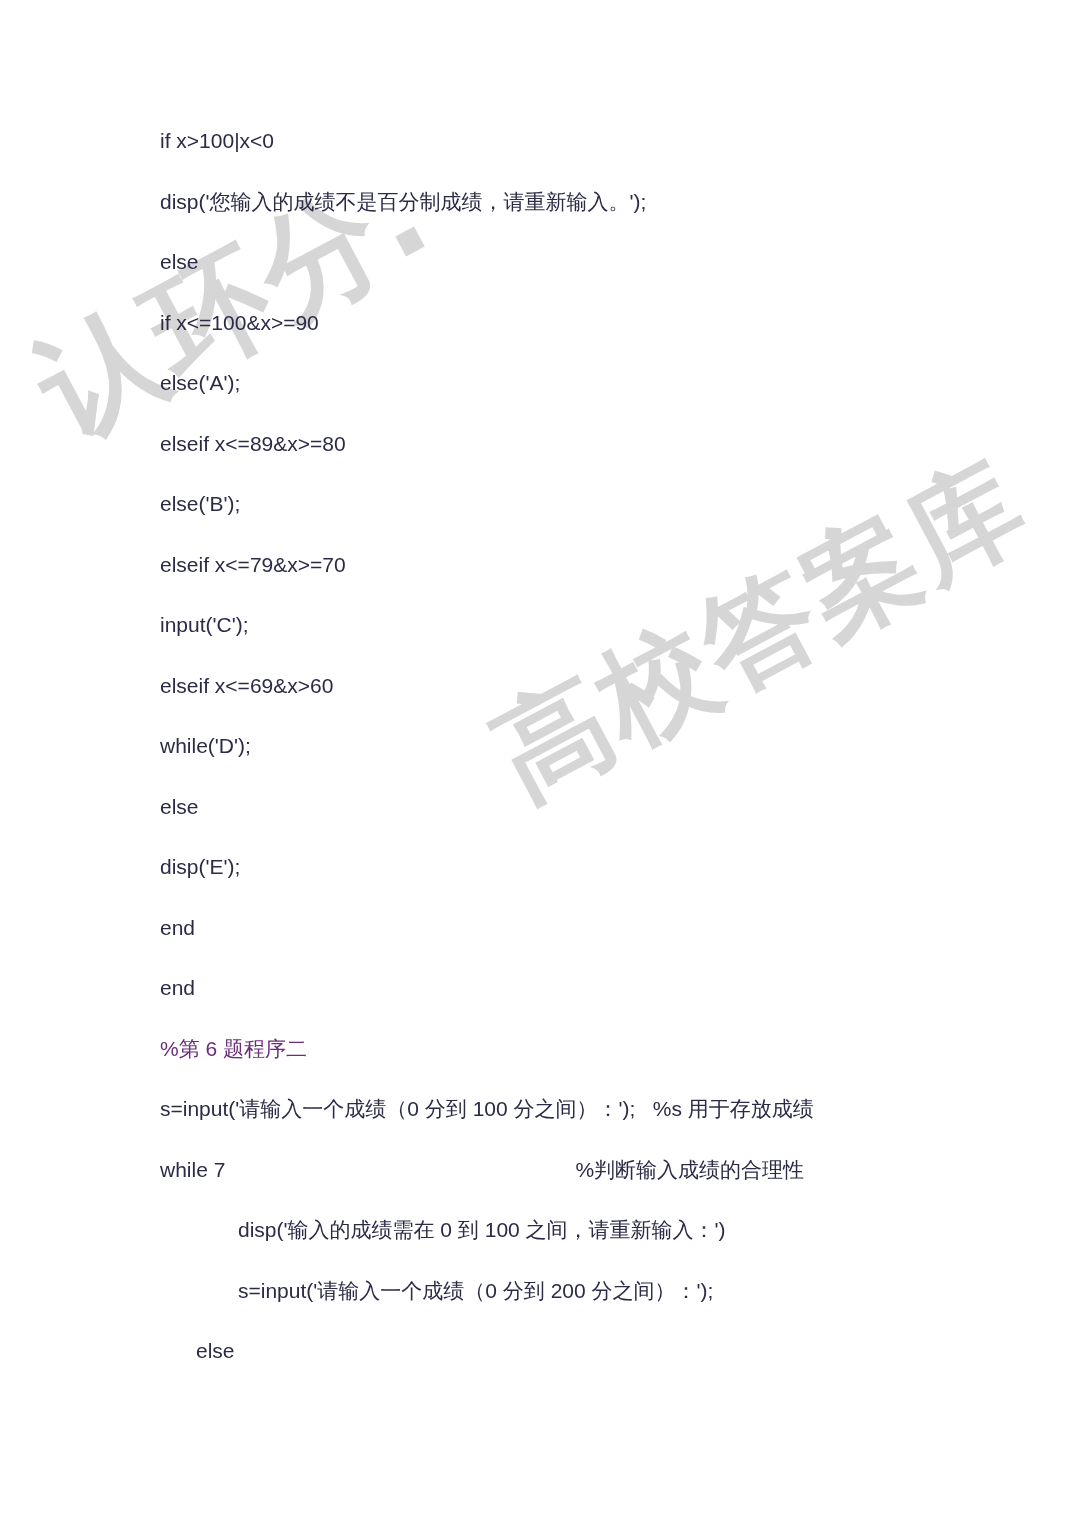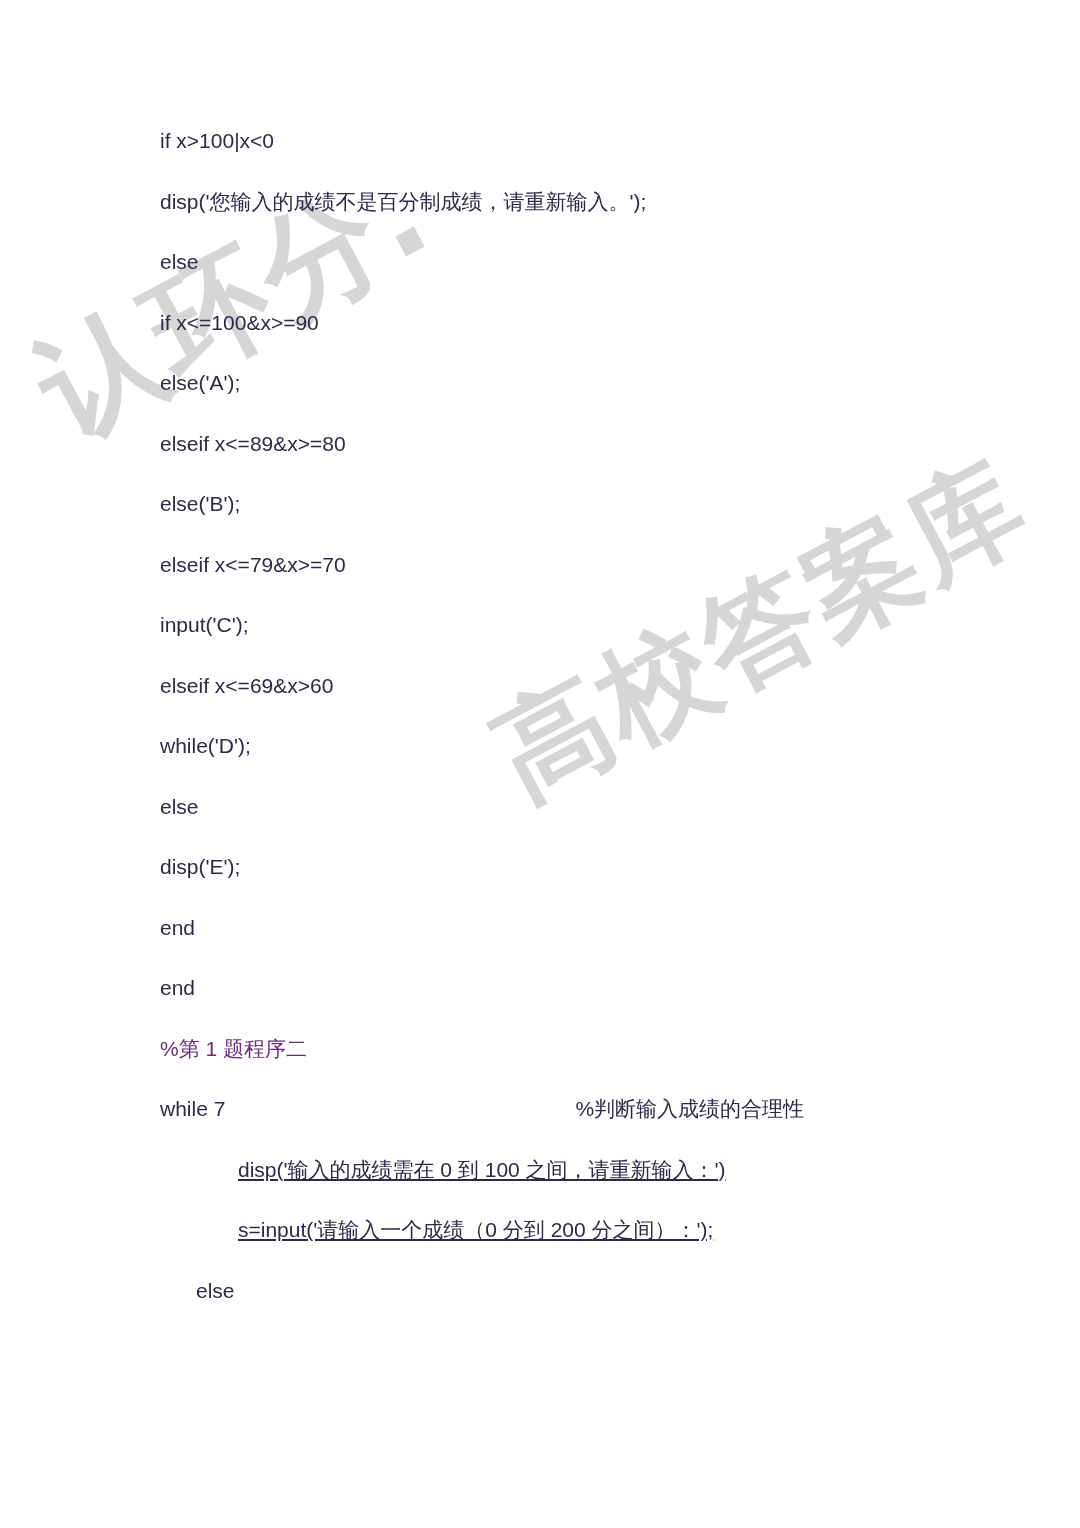--- a/index.html
+++ b/index.html
@@ -59,21 +59,21 @@
     font-size: 21px;
     line-height: 1;
     margin: 0 0 39.5px 0;
     white-space: pre;
     font-family: "Liberation Sans", sans-serif;
   }
   .line.purple {
     color: #6b2d7a;
   }
   .line.indent1 { padding-left: 36px; }
-  .line.indent2 { padding-left: 78px; text-decoration: underline; }
+  .line.indent2 { padding-left: 78px; }
 </style>
 </head>
 <body>
 
 <div class="page">
 
   <div class="watermark">
     <div class="wm-text wm-a">认环分.</div>
     <div class="wm-text wm-b">高校答案库</div>
   </div>
@@ -87,20 +87,21 @@
       <div class="line">elseif x&lt;=89&amp;x&gt;=80</div>
       <div class="line">else('B');</div>
       <div class="line">elseif x&lt;=79&amp;x&gt;=70</div>
       <div class="line">input('C');</div>
       <div class="line">elseif x&lt;=69&amp;x&gt;60</div>
       <div class="line">while('D');</div>
       <div class="line">else</div>
       <div class="line">disp('E');</div>
       <div class="line">end</div>
       <div class="line">end</div>
-      <div class="line purple">%第 1 题程序二</div>
+      <div class="line purple">%第 6 题程序二</div>
+      <div class="line">s=input('请输入一个成绩（0 分到 100 分之间）：');   %s 用于存放成绩</div>
       <div class="line">while 7                                                            %判断输入成绩的合理性</div>
       <div class="line indent2">disp('输入的成绩需在 0 到 100 之间，请重新输入：')</div>
       <div class="line indent2">s=input('请输入一个成绩（0 分到 200 分之间）：');</div>
       <div class="line indent1">else</div>
     </div>
 
 </div>
 
 </body></html>

